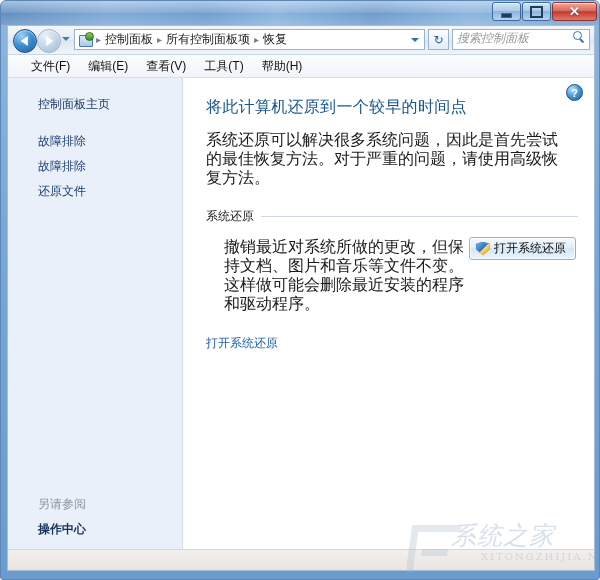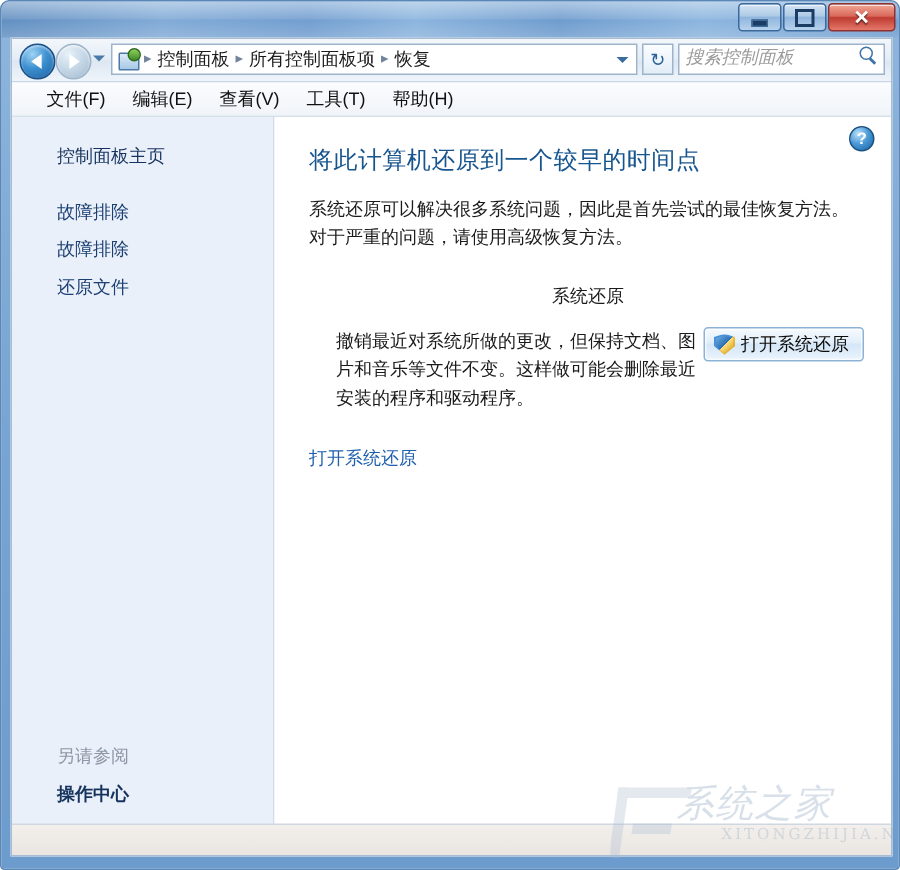--- a/index.html
+++ b/index.html
@@ -344,49 +344,48 @@
   }
   .page-title {
     font-size: 16px;
     color: #17558f;
     padding: 19px 0 0 23px;
     font-weight: normal;
     margin: 0;
     letter-spacing: .3px;
   }
   .page-desc {
-    font-size: 12px;
+    font-size: 16px;
     color: #1a1a1a;
     line-height: 19px;
     padding: 12px 26px 0 23px;
     margin: 0;
   }
   .section {
     margin: 21px 16px 0 23px;
   }
   .section-head {
     display: flex;
     align-items: center;
     font-size: 12px;
     color: #1a1a1a;
-    flex-direction: column;
   }
   .section-head .rule {
     flex: 1;
     height: 1px;
     background: #cfd9e4;
     margin-left: 7px;
   }
   .section-row {
     display: flex;
     align-items: flex-start;
     margin-top: 12px;
   }
   .section-text {
-    font-size: 12px;
+    font-size: 16px;
     color: #1a1a1a;
     line-height: 19px;
     width: 262px;
     padding-left: 18px;
     box-sizing: border-box;
   }
   .restore-btn {
     margin-left: auto;
     margin-right: 2px;
     margin-top: 0px;

